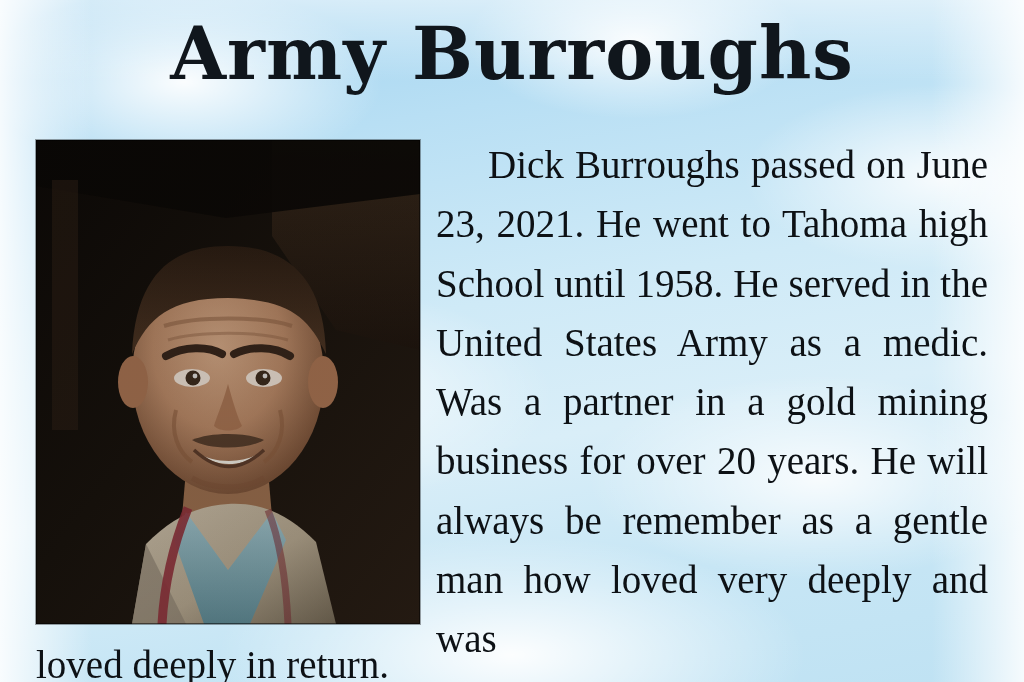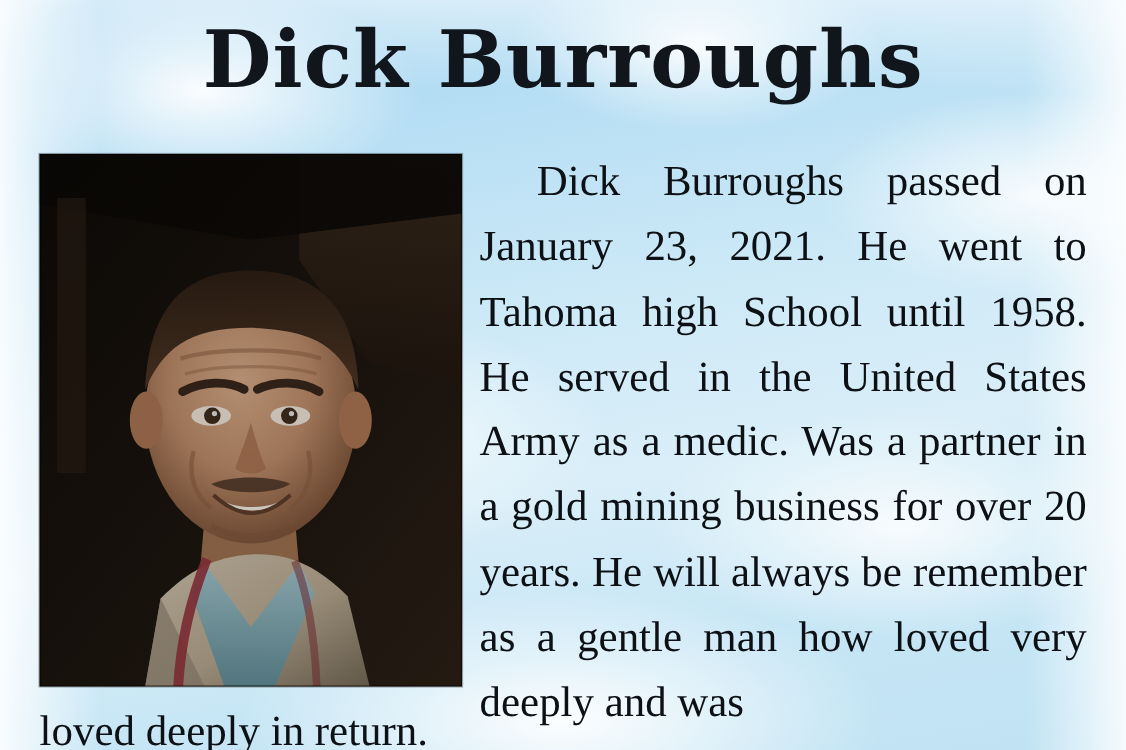--- a/index.html
+++ b/index.html
@@ -99,21 +99,21 @@
     color: #0d1115;
     text-align: left;
     z-index: 3;
   }
 </style>
 </head>
 <body>
 
 <div id="memorial">
 
-  <div class="title">Dick Burroughs</div>
+  <div class="title">Army Burroughs</div>
 
   <div class="portrait">
     <svg viewBox="0 0 384 484" preserveAspectRatio="xMidYMid slice">
       <defs>
         <linearGradient id="bgDark" x1="0" y1="0" x2="1" y2="1">
           <stop offset="0%" stop-color="#0b0806"></stop>
           <stop offset="45%" stop-color="#15100b"></stop>
           <stop offset="100%" stop-color="#241a12"></stop>
         </linearGradient>
         <linearGradient id="wallWarm" x1="0" y1="0" x2="0" y2="1">
@@ -189,17 +189,17 @@
       <path d="M140 270 C134 292 142 312 156 322" stroke="#8a5b3e" stroke-width="4" fill="none" opacity="0.6"></path>
       <path d="M244 270 C250 292 242 312 228 322" stroke="#8a5b3e" stroke-width="4" fill="none" opacity="0.6"></path>
 
       <path d="M156 338 C176 350 208 350 228 338" stroke="#7d5237" stroke-width="5" fill="none" opacity="0.5"></path>
 
       <rect x="0" y="0" width="384" height="484" fill="url(#bgDark)" opacity="0.18"></rect>
       <path d="M0 0 H384 V484 H0 Z" fill="none" stroke="#000000" stroke-width="2" opacity="0.5"></path>
     </svg>
   </div>
 
-  <div class="obit-text">Dick Burroughs passed on January 23, 2021. He went to Tahoma high School until 1958. He served in the United States Army as a medic. Was a partner in a gold mining business for over 20 years. He will always be remember as a gentle man how loved very deeply and was</div>
+  <div class="obit-text">Dick Burroughs passed on June 23, 2021. He went to Tahoma high School until 1958. He served in the United States Army as a medic. Was a partner in a gold mining business for over 20 years. He will always be remember as a gentle man how loved very deeply and was</div>
 
   <div class="obit-tail">loved deeply in return.</div>
 
 </div>
 
 </body></html>

